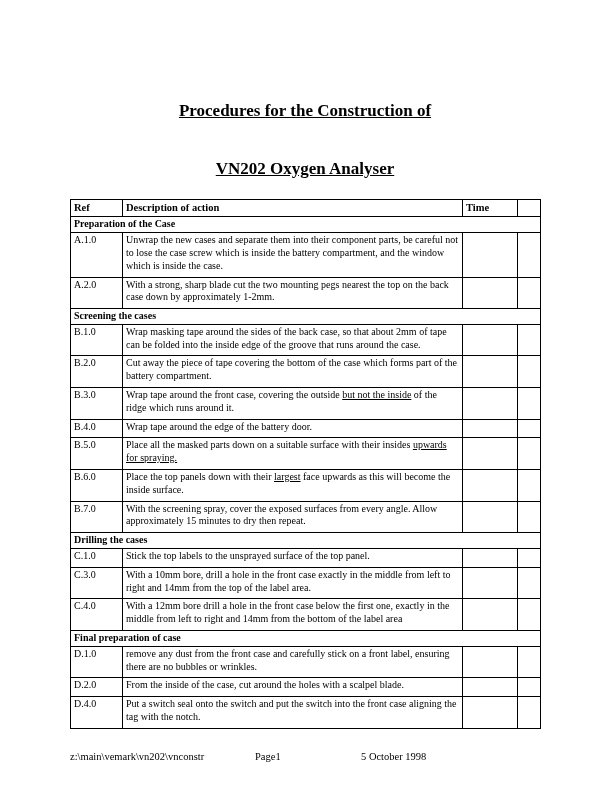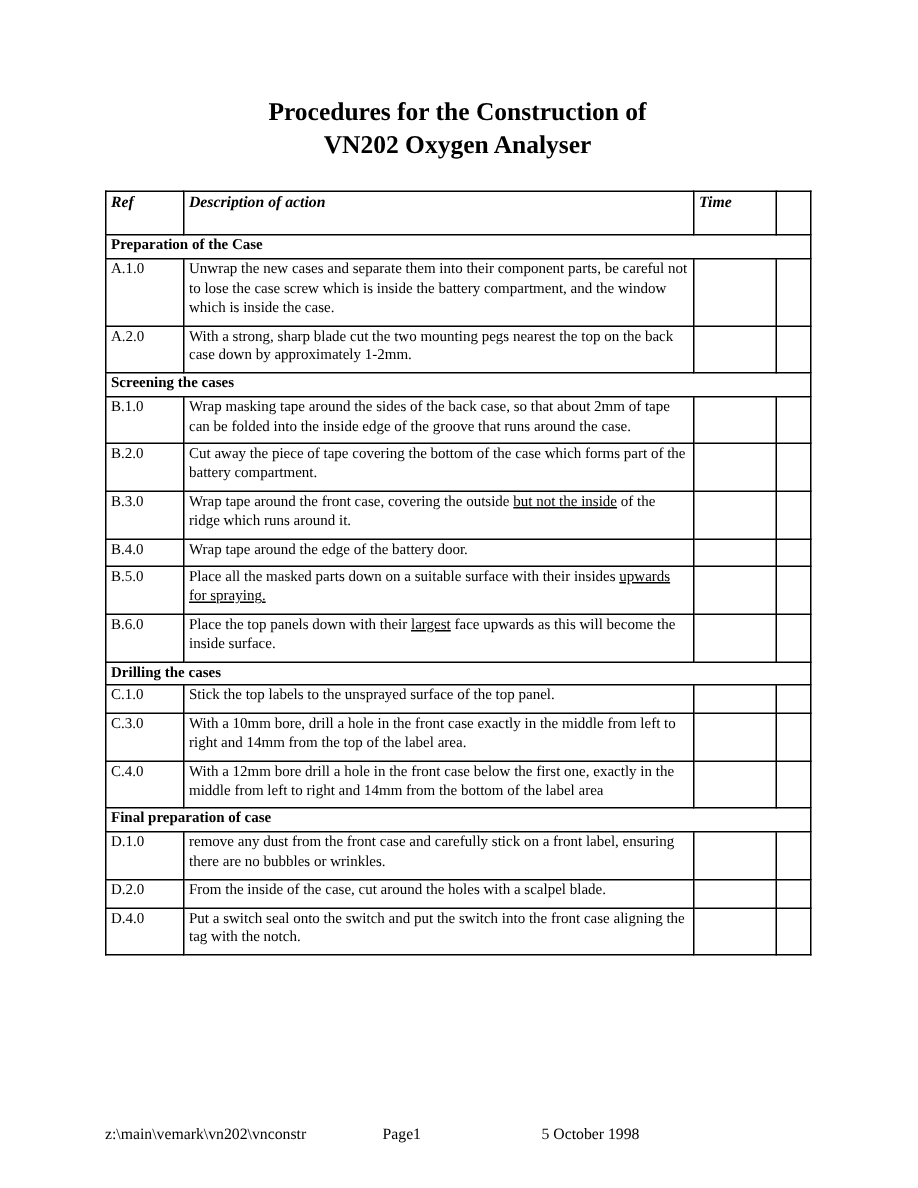--- a/index.html
+++ b/index.html
@@ -20,40 +20,41 @@
   }
   .title {
     text-align: center;
     font-size: 17px;
     font-weight: bold;
     line-height: 1.32;
     margin: 0 0 18px 0;
   }
   .title .title-line {
     display: block;
+    text-decoration: underline;
+    margin-top: 36px;
   }
   table.proc-table {
     border-collapse: collapse;
     width: 470px;
     table-layout: fixed;
     font-size: 10px;
     line-height: 1.28;
   }
   .proc-table th, .proc-table td {
     border: 1px solid #000;
     vertical-align: top;
     padding: 1px 3px 4px 3px;
     overflow: hidden;
   }
   .proc-table th {
-    font-style: italic;
     font-weight: bold;
     text-align: left;
     font-size: 10.5px;
-    padding-bottom: 14px;
+    padding-bottom: 2px;
   }
   .section-cell {
     font-weight: bold;
     padding-bottom: 1px !important;
   }
   .ref-cell { white-space: nowrap; }
   .u { text-decoration: underline; }
   .footer {
     position: absolute;
     top: 751px;
@@ -139,20 +140,26 @@
           <td></td>
           <td></td>
         </tr>
         <tr>
           <td class="ref-cell">B.6.0</td>
           <td class="desc-cell"><span>Place the top panels down with their </span><span class="u">largest</span><span> face upwards as this will become the inside surface.</span></td>
           <td></td>
           <td></td>
         </tr>
         <tr>
+          <td class="ref-cell">B.7.0</td>
+          <td class="desc-cell"><span>With the screening spray, cover the exposed surfaces from every angle. Allow approximately 15 minutes to dry then repeat.</span></td>
+          <td></td>
+          <td></td>
+        </tr>
+        <tr>
           <td colspan="4" class="section-cell">Drilling the cases</td>
         </tr>
         <tr>
           <td class="ref-cell">C.1.0</td>
           <td class="desc-cell"><span>Stick the top labels to the unsprayed surface of the top panel.</span></td>
           <td></td>
           <td></td>
         </tr>
         <tr>
           <td class="ref-cell">C.3.0</td>

